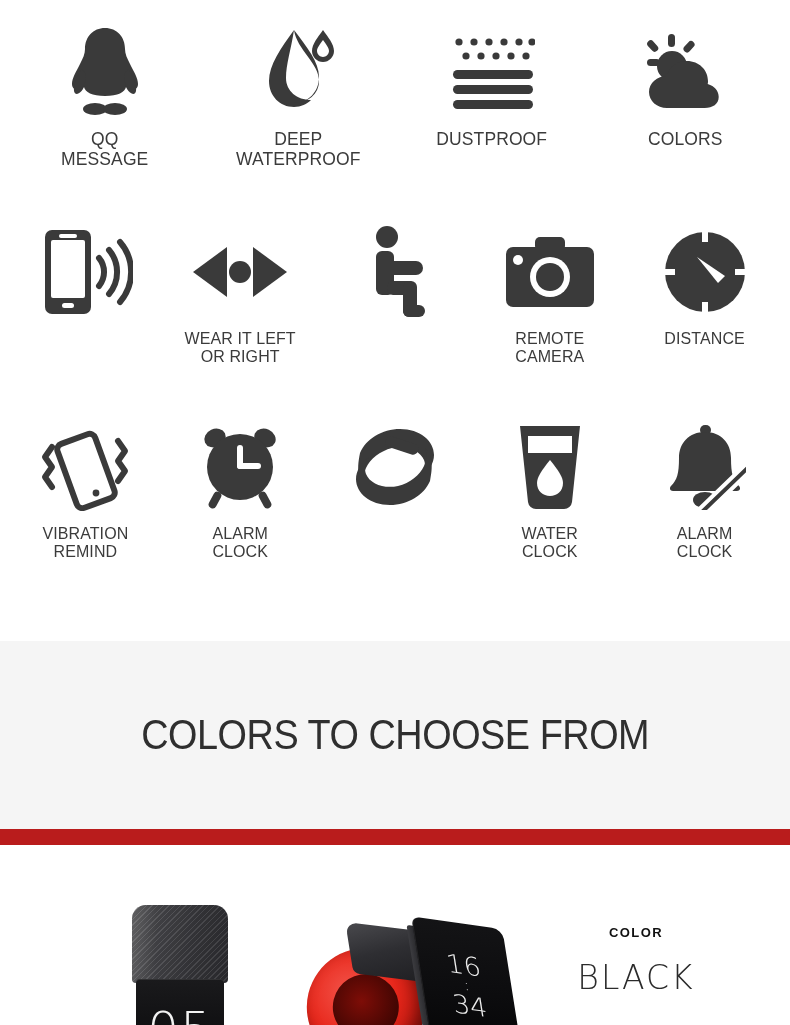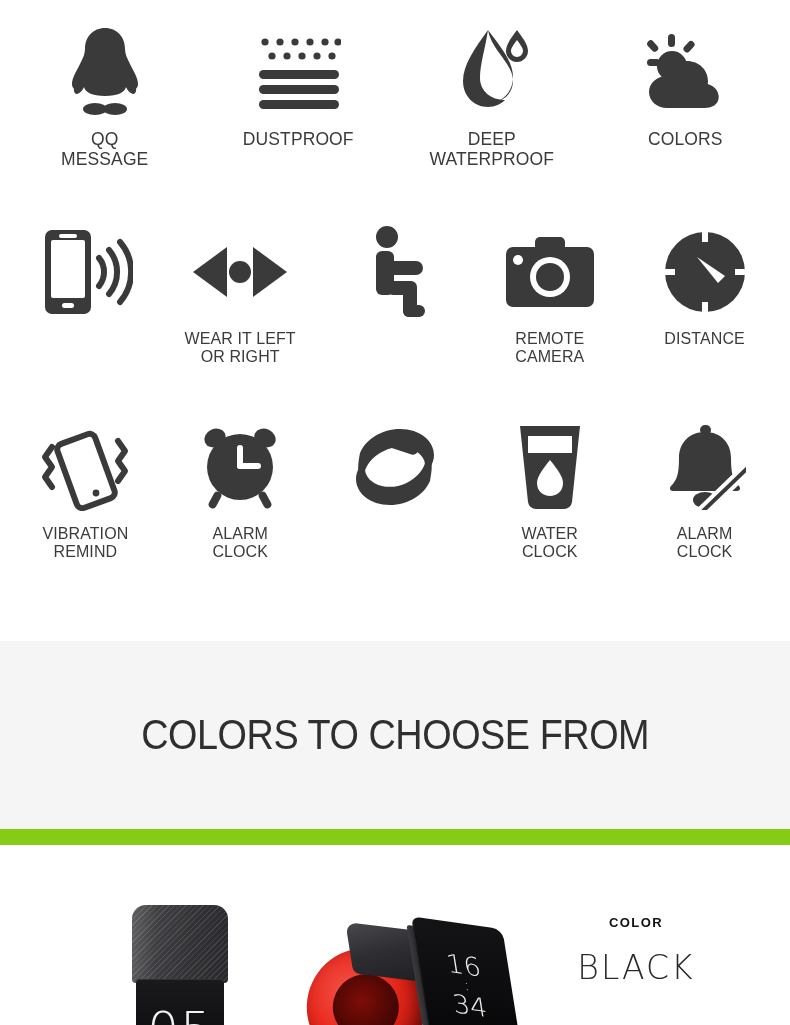--- a/index.html
+++ b/index.html
@@ -3,21 +3,21 @@
 <meta charset="utf-8">
 <style>
   html,body{margin:0;padding:0;}
   body{
     width:790px;height:1025px;
     background:#ffffff;
     font-family:"Liberation Sans","DejaVu Sans",sans-serif;
     overflow:hidden;
     position:relative;
   }
-  .page{width:790px;height:1025px;position:relative;overflow:hidden;background:#84cc16;}
+  .page{width:790px;height:1025px;position:relative;overflow:hidden;background:#b91c1c;}
 
   
   .features{
     position:absolute;left:0;top:0;width:790px;height:657px;
     background:#ffffff;
     box-sizing:border-box;
     padding:22px 8px 0 8px;
   }
   .frow{
     display:flex;
@@ -168,21 +168,21 @@
   .br-edge{
     position:absolute;left:112px;top:10px;
     width:12px;height:124px;
     background:linear-gradient(90deg,#3c3c40,#1a1a1d);
     transform:skewY(17deg);
     border-radius:3px;
   }
 
   
   .colorspec{
-    position:absolute;left:548px;top:70px;width:176px;
+    position:absolute;left:548px;top:80px;width:176px;
     text-align:center;
   }
   .colorspec .kicker{
     font-size:13px;font-weight:700;color:#111;
     letter-spacing:1.4px;margin:0 0 6px 0;
   }
   .colorspec .value{
     font-size:33px;font-weight:300;color:#2b2b2b;
     letter-spacing:2px;margin:18px;
     font-family:"DejaVu Sans",sans-serif;
@@ -204,20 +204,37 @@
               <path d="M40 4c-12 0-20 9-20 21 0 5-2 9-5 15-4 8-8 14-8 20 0 4 3 6 6 6 2 0 4-1 6-3 1 5 8 9 21 9s20-4 21-9c2 2 4 3 6 3 3 0 6-2 6-6 0-6-4-12-8-20-3-6-5-10-5-15C60 13 52 4 40 4z"></path>
               <path d="M16 46c-4 6-8 15-7 21 1 5 6 3 9-2 2-4 3-11 2-16-1-3-3-4-4-3z"></path>
               <path d="M64 46c4 6 8 15 7 21-1 5-6 3-9-2-2-4-3-11-2-16 1-3 3-4 4-3z"></path>
               <ellipse cx="30" cy="85" rx="12" ry="6"></ellipse>
               <ellipse cx="50" cy="85" rx="12" ry="6"></ellipse>
             </g>
           </svg>
         </div>
         <div class="flabel">QQ
 MESSAGE</div>
+      </div>
+
+      <div class="fcell">
+        <div class="iconbox">
+          <svg width="76" height="96" viewBox="0 0 76 96">
+            <g fill="#3a3a3a">
+              <path d="M34 10C22 26 8 44 8 60c0 15 12 26 26 26s26-11 26-26C60 44 46 26 34 10z
+                       M34 74c-7 0-13-6-13-13 0-9 7-20 13-28 6 8 13 19 13 28 0 7-6 13-13 13z" opacity="0"></path>
+              <path d="M34 6C21 24 9 41 9 57c0 15 11 26 25 26 7 0 13-3 17-7-14 0-25-9-25-22 0-14 5-28 8-48z"></path>
+              <path d="M34 6c3 20 25 33 25 51 0 13-11 22-25 22 14 0 25-11 25-26C59 38 47 23 34 6z"></path>
+              <path d="M63 6c-5 7-11 14-11 21 0 6 5 11 11 11s11-5 11-11c0-7-6-14-11-21z
+                       M63 16c3 4 6 8 6 11 0 3-3 6-6 6s-6-3-6-6c0-3 3-7 6-11z"></path>
+            </g>
+          </svg>
+        </div>
+        <div class="flabel">DEEP
+WATERPROOF</div>
       </div>
 
       <div class="fcell">
         <div class="iconbox">
           <svg width="86" height="78" viewBox="0 0 86 78">
             <g fill="#3a3a3a">
               <circle cx="10" cy="9" r="3.6"></circle>
                 <circle cx="25" cy="9" r="3.6"></circle>
                 <circle cx="40" cy="9" r="3.6"></circle>
               <circle cx="55" cy="9" r="3.6"></circle>
@@ -232,37 +249,20 @@
               <rect x="4" y="52" width="80" height="9" rx="4.5"></rect>
               <rect x="4" y="67" width="80" height="9" rx="4.5"></rect>
             </g>
           </svg>
         </div>
         <div class="flabel">DUSTPROOF</div>
       </div>
 
       <div class="fcell">
         <div class="iconbox">
-          <svg width="76" height="96" viewBox="0 0 76 96">
-            <g fill="#3a3a3a">
-              <path d="M34 10C22 26 8 44 8 60c0 15 12 26 26 26s26-11 26-26C60 44 46 26 34 10z
-                       M34 74c-7 0-13-6-13-13 0-9 7-20 13-28 6 8 13 19 13 28 0 7-6 13-13 13z" opacity="0"></path>
-              <path d="M34 6C21 24 9 41 9 57c0 15 11 26 25 26 7 0 13-3 17-7-14 0-25-9-25-22 0-14 5-28 8-48z"></path>
-              <path d="M34 6c3 20 25 33 25 51 0 13-11 22-25 22 14 0 25-11 25-26C59 38 47 23 34 6z"></path>
-              <path d="M63 6c-5 7-11 14-11 21 0 6 5 11 11 11s11-5 11-11c0-7-6-14-11-21z
-                       M63 16c3 4 6 8 6 11 0 3-3 6-6 6s-6-3-6-6c0-3 3-7 6-11z"></path>
-            </g>
-          </svg>
-        </div>
-        <div class="flabel">DEEP
-WATERPROOF</div>
-      </div>
-
-      <div class="fcell">
-        <div class="iconbox">
           <svg width="92" height="80" viewBox="0 0 92 80">
             <g fill="#3a3a3a">
               <rect x="29" y="2" width="7" height="13" rx="3.5"></rect>
               <rect x="8" y="27" width="13" height="7" rx="3.5"></rect>
               <rect x="10" y="8" width="7" height="13" rx="3.5" transform="rotate(-42 13 14)"></rect>
               <rect x="47" y="8" width="7" height="13" rx="3.5" transform="rotate(42 50 14)"></rect>
               <circle cx="33" cy="34" r="15"></circle>
               <path d="M28 76c-10 0-18-7-18-16s8-16 18-16c2-9 10-15 20-15 12 0 21 9 21 20 0 1 0 2-.3 3 7 2 11 7 11 13 0 7-6 11-14 11z"></path>
             </g>
           </svg>

